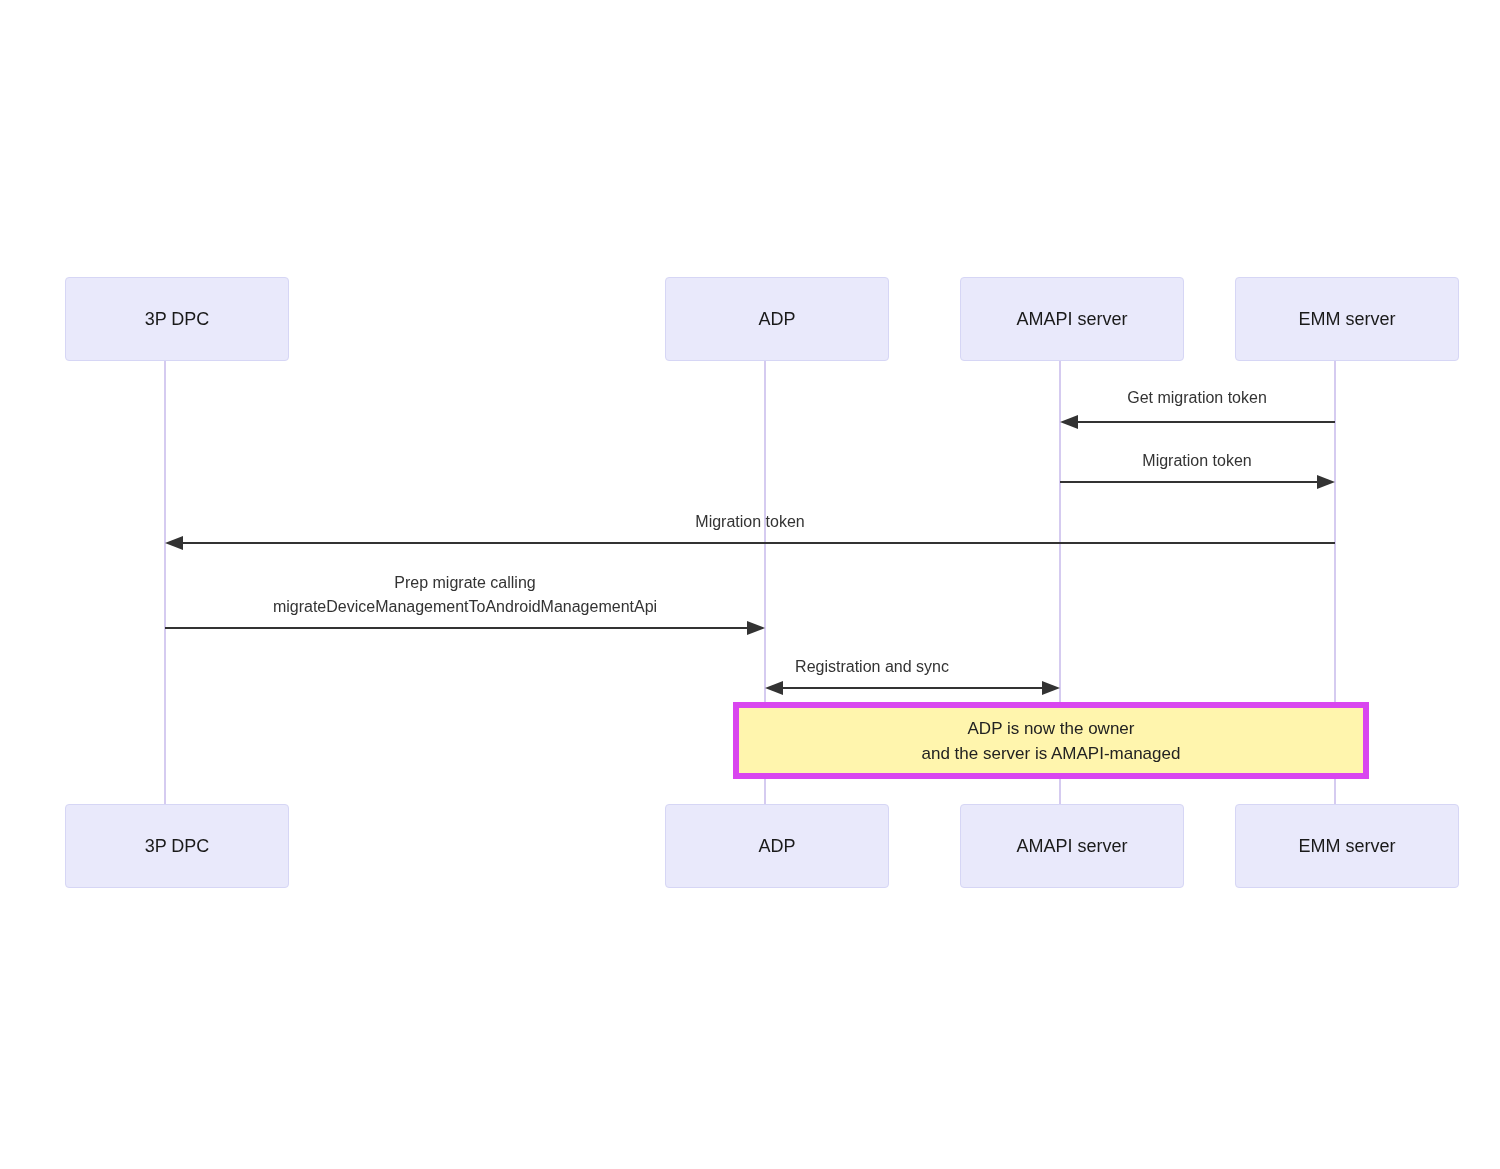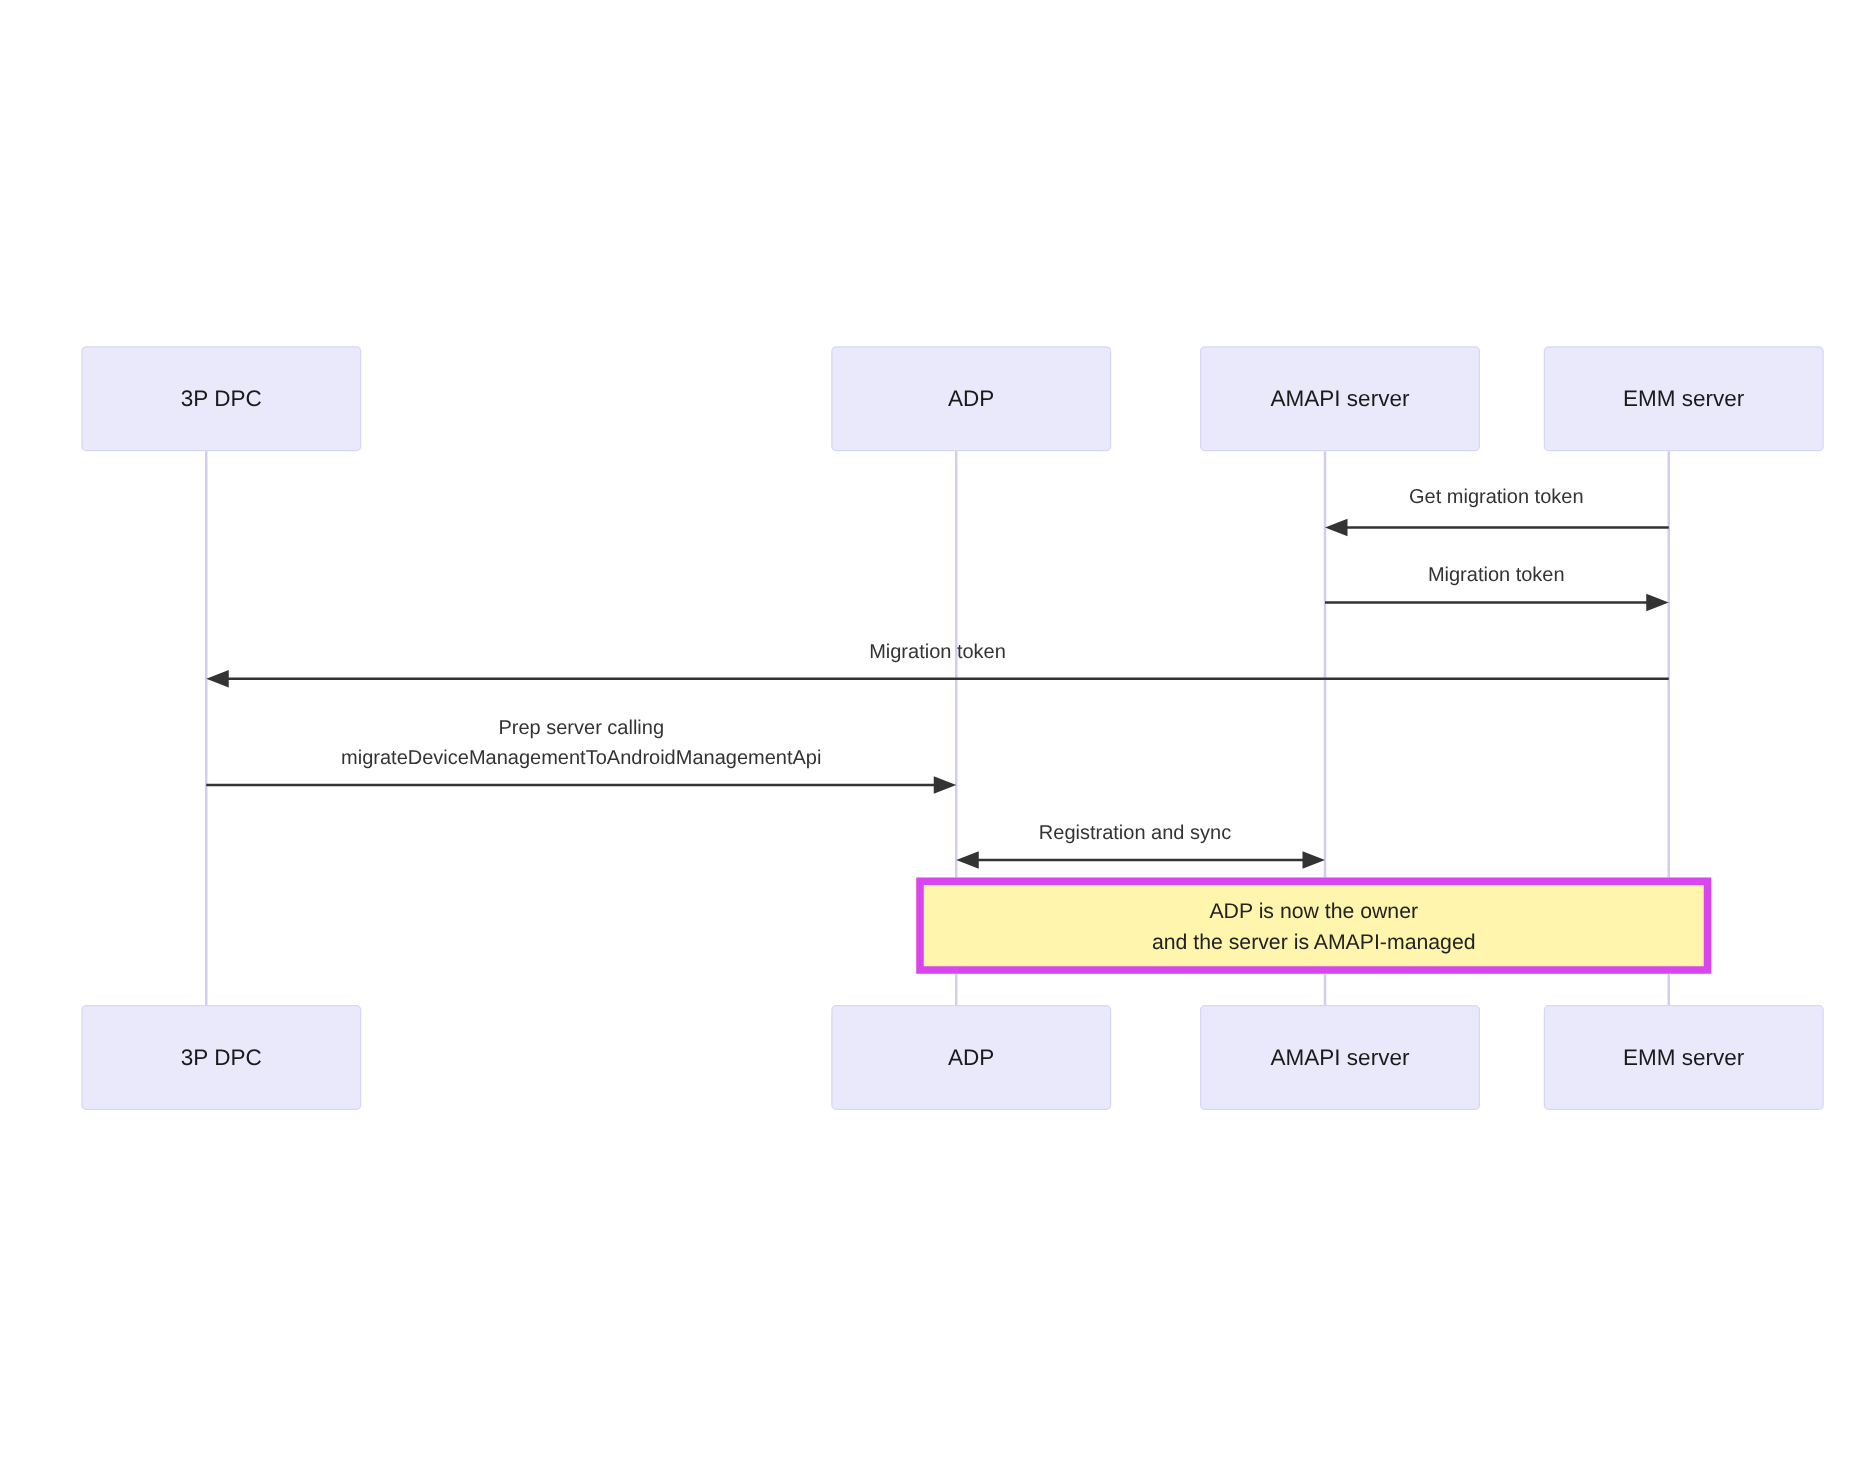--- a/index.html
+++ b/index.html
@@ -99,24 +99,24 @@
 
   <div class="note">
     <div>ADP is now the owner</div>
     <div>and the server is AMAPI-managed</div>
   </div>
 
   <div class="msg" style="left:1197px; top:386px">Get migration token</div>
   <div class="msg" style="left:1197px; top:449px">Migration token</div>
   <div class="msg" style="left:750px; top:510px">Migration token</div>
   <div class="msg" style="left:465px; top:571px">
-    <div>Prep server calling</div>
+    <div>Prep migrate calling</div>
     <div>migrateDeviceManagementToAndroidManagementApi</div>
   </div>
-  <div class="msg" style="left:908px; top:655px">Registration and sync</div>
+  <div class="msg" style="left:872px; top:655px">Registration and sync</div>
 
   <div class="actor" style="left:65px; top:277px">
     <span>3P DPC</span>
   </div>
   <div class="actor" style="left:665px; top:277px">
     <span>ADP</span>
   </div>
   <div class="actor" style="left:960px; top:277px">
     <span>AMAPI server</span>
   </div>

